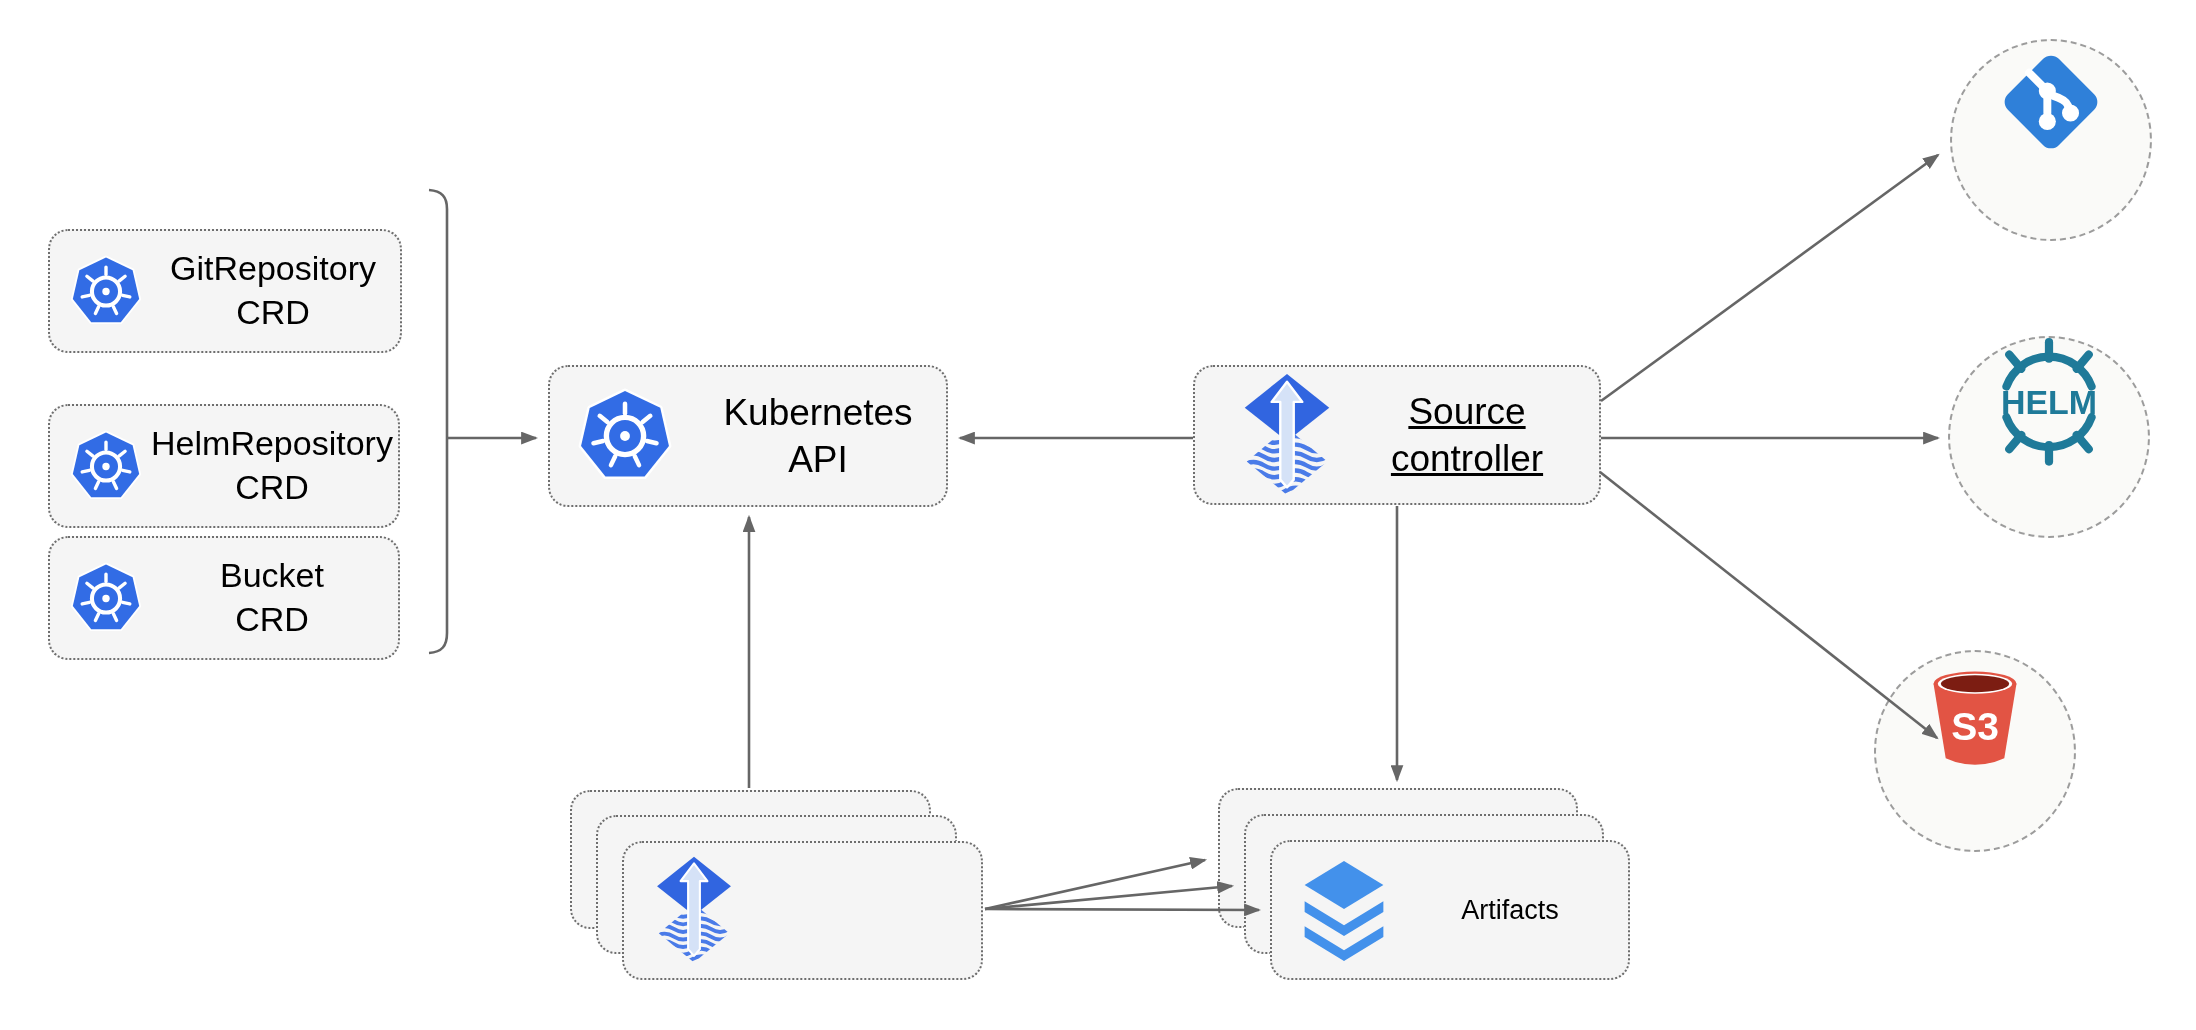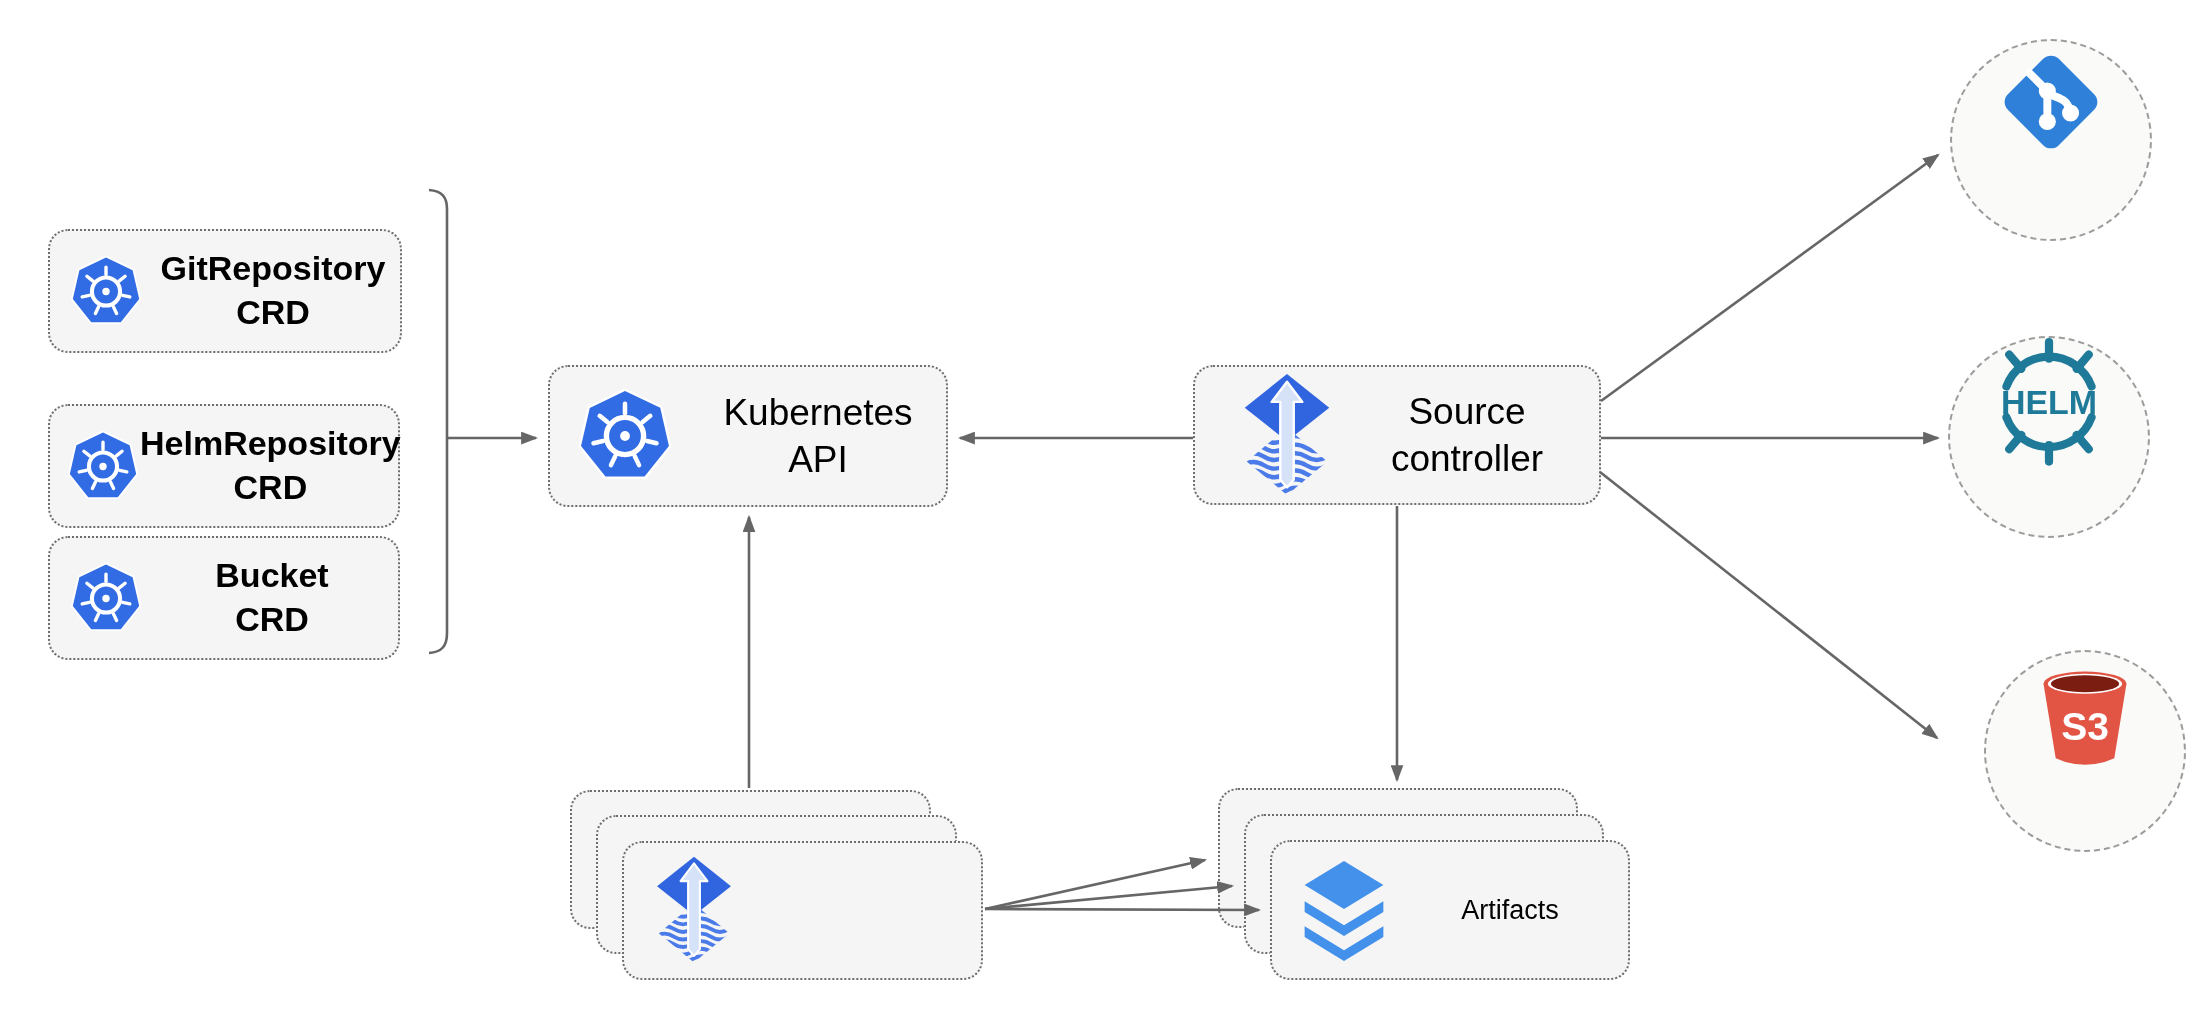--- a/index.html
+++ b/index.html
@@ -9,21 +9,21 @@
   }
   
   .connectors{position:absolute;left:0;top:0;width:2196px;height:1030px;pointer-events:none;z-index:3;}
   
   .node{
     position:absolute;box-sizing:border-box;background:#F5F5F5;
     border:2px dotted #6e6e6e;border-radius:20px;
     display:flex;align-items:center;z-index:2;
   }
   .node .label{flex:1;text-align:center;color:#000;line-height:1.28;}
-  .crd{font-size:34px;padding-left:16px;font-weight:bold;}
+  .crd{font-size:34px;padding-left:16px;}
   .crd .icon-wrap{width:80px;display:flex;justify-content:center;}
   .bigbox{font-size:37px;}
   .stack-back,.stack-mid{
     position:absolute;box-sizing:border-box;background:#F5F5F5;
     border:2px dotted #6e6e6e;border-radius:20px;z-index:1;
   }
   
   .ext-circle{
     position:absolute;width:202px;height:202px;border-radius:50%;
     background:#FAFAF8;border:2.5px dashed #9c9c9c;box-sizing:border-box;
@@ -137,21 +137,21 @@
 
   <div class="node bigbox" style="left:548px;top:365px;width:400px;height:142px;padding-left:26px;gap:16px;">
     <span>
       <svg class="icon" width="98" height="102">
           <use href="#sym-k8s"></use>
         </svg>
     </span>
     <span class="label">Kubernetes API</span>
   </div>
 
-  <div class="node bigbox" style="left:1193px;top:365px;width:408px;height:140px;padding-left:44px;">
+  <div class="node bigbox" style="left:1193px;top:365px;width:408px;height:140px;padding-left:44px;text-decoration:underline;">
     <span>
       <svg class="icon" width="96" height="127">
           <use href="#sym-flux"></use>
         </svg>
     </span>
     <span class="label">
       <span>Source</span><br>
       <span>controller</span>
     </span>
   </div>
@@ -206,21 +206,21 @@
         <line x1="43" y1="29.8" x2="31.4" y2="16"></line>
         <line x1="97" y1="29.8" x2="108.6" y2="16"></line>
         <line x1="70" y1="104" x2="70" y2="120"></line>
         <line x1="43" y1="94.2" x2="31.4" y2="108"></line>
         <line x1="97" y1="94.2" x2="108.6" y2="108"></line>
       </g>
       <text x="70" y="74" text-anchor="middle" fill="#1F7A99" font-family="Liberation Sans, sans-serif" font-weight="bold" font-size="33">HELM</text>
     </svg>
   </div>
 
-  <div class="ext-circle" style="left:1984px;top:650px;">
+  <div class="ext-circle" style="left:1874px;top:650px;">
     <svg class="icon" width="122" height="122" viewBox="0 0 100 100">
       <path d="M16,26 L26,87 Q50,98 74,87 L84,26 Z" fill="#E25444"></path>
       <ellipse cx="50" cy="26" rx="34" ry="10" fill="#E25444"></ellipse>
       <ellipse cx="50" cy="26" rx="30.5" ry="8.2" fill="#ffffff"></ellipse>
       <ellipse cx="50" cy="26" rx="28" ry="6.9" fill="#7C1D12"></ellipse>
       <text x="50" y="72" text-anchor="middle" fill="#ffffff" font-family="Liberation Sans, sans-serif" font-weight="bold" font-size="32">S3</text>
     </svg>
   </div>
 
 </div>

